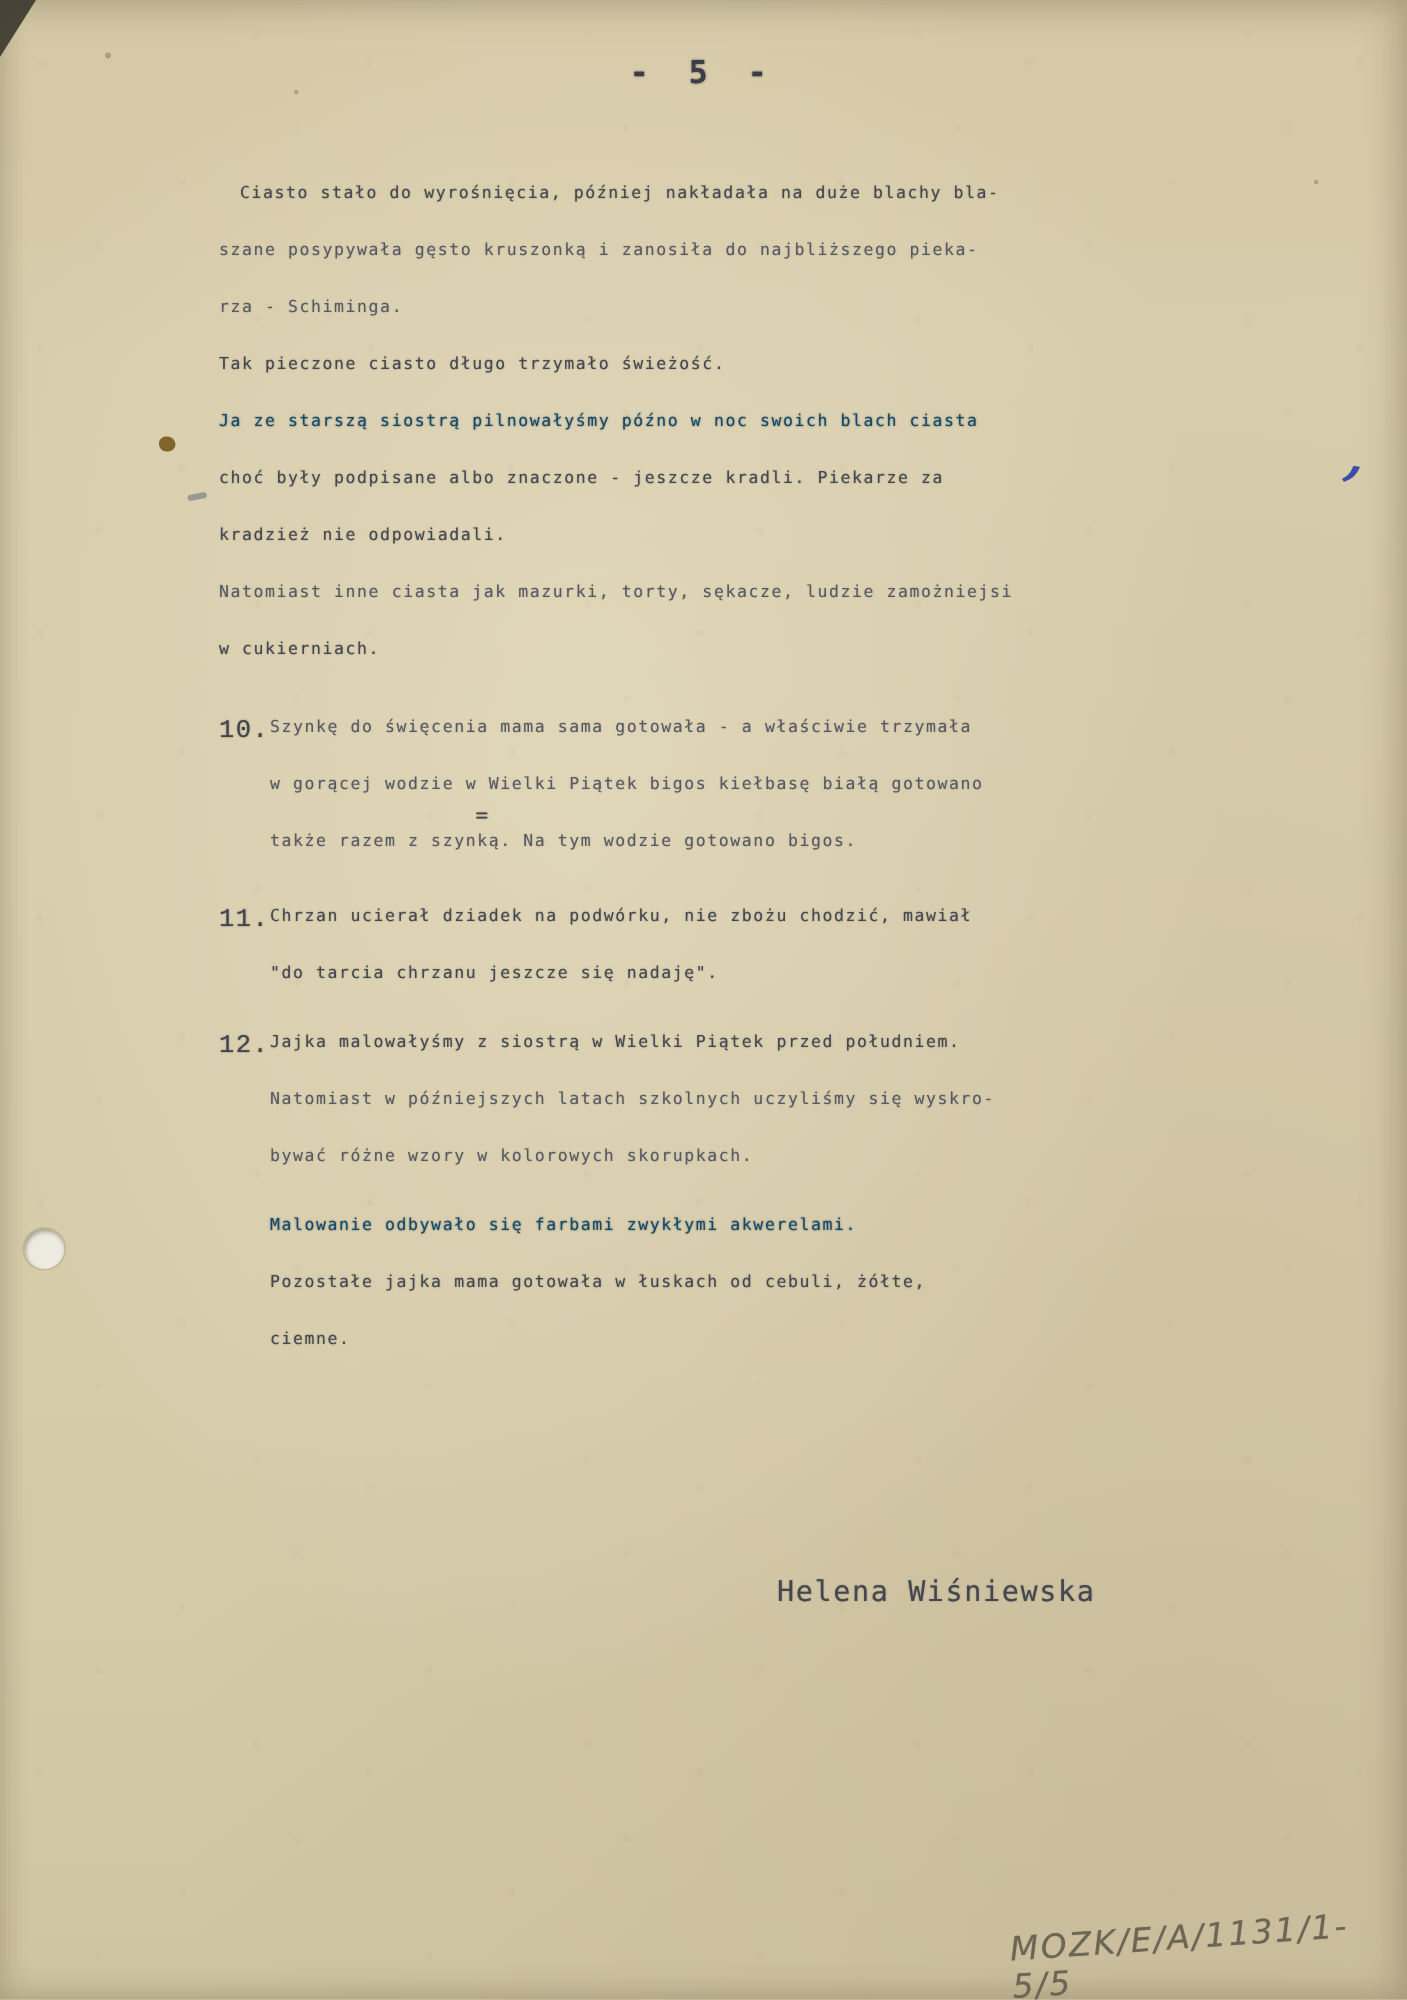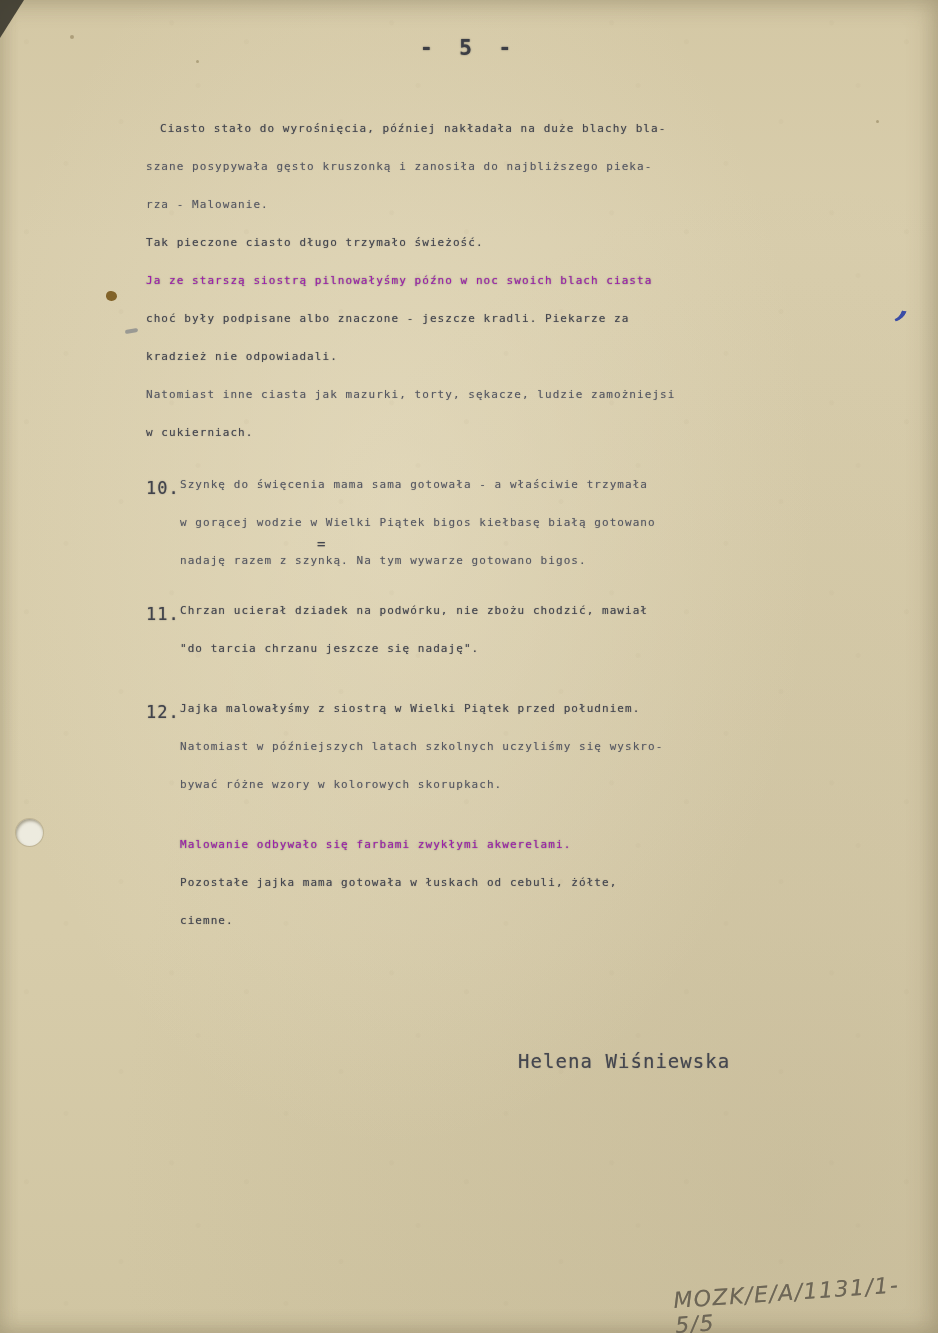--- a/index.html
+++ b/index.html
@@ -56,30 +56,30 @@
     text-shadow:0 0 1.5px rgba(48,50,58,.8);
   }
 
   .doc{position:absolute;left:146px;top:122px;width:786px;color:#46484f;}
   .line{
     height:38px;font-size:11px;letter-spacing:1.05px;white-space:pre;
     text-shadow:0 0 1px rgba(70,72,82,.55);
   }
   .f1{color:#565862;text-shadow:0 0 1px rgba(86,88,98,.4);}
   .f2{color:#45474f;text-shadow:0 0 1px rgba(64,66,76,.55);}
-  .f3{color:#a21caf;text-shadow:0 0 1.4px rgba(50,52,62,.7);}
+  .f3{color:#0c4a6e;text-shadow:0 0 1.4px rgba(50,52,62,.7);}
   .indent1{text-indent:14px;}
   .num-item{position:relative;padding-left:34px;}
   .num-item .num{
     position:absolute;left:0;top:0;height:38px;font-size:17px;letter-spacing:1px;
-    color:#41434b;text-shadow:0 0 1.2px rgba(58,60,70,.65);
+    color:#41434b;text-shadow:0 0 1.2px rgba(58,60,70,.65);font-family:Liberation Mono, monospace;
   }
   .gap14{margin-top:14px;}
   .gap12{margin-top:12px;}
-  .gap10{margin-top:22px;}
+  .gap10{margin-top:8px;}
 
   .signature{
     position:absolute;left:518px;top:1050px;font-size:19px;letter-spacing:1.05px;
     color:#45474f;text-shadow:0 0 1px rgba(64,66,76,.55);
   }
   .ink-comma{
     position:absolute;left:897px;top:280px;font-size:46px;line-height:40px;
     color:#3b4da6;transform:rotate(9deg);
     font-family:"DejaVu Serif","Liberation Serif",serif;font-style:italic;
     text-shadow:0 0 .5px rgba(59,77,166,.8);
@@ -109,21 +109,21 @@
 <div class="speck-s2"></div>
 <div class="speck-s3"></div>
 
 <div class="pagenum">- 5 -</div>
 
 <div class="doc">
 
   <div>
     <div class="line f2 indent1">Ciasto stało do wyrośnięcia, później nakładała na duże blachy bla-</div>
     <div class="line f1">szane posypywała gęsto kruszonką i zanosiła do najbliższego pieka-</div>
-    <div class="line f1">rza - Malowanie.</div>
+    <div class="line f1">rza - Schiminga.</div>
   </div>
 
   <div>
     <div class="line f2">Tak pieczone ciasto długo trzymało świeżość.</div>
   </div>
 
   <div>
     <div class="line f3">Ja ze starszą siostrą pilnowałyśmy późno w noc swoich blach ciasta</div>
     <div class="line f2">choć były podpisane albo znaczone - jeszcze kradli. Piekarze za</div>
     <div class="line f2">kradzież nie odpowiadali.</div>
@@ -132,21 +132,21 @@
 
   <div>
     <div class="line f1">Natomiast inne ciasta jak mazurki, torty, sękacze, ludzie zamożniejsi</div>
     <div class="line f2">w cukierniach.</div>
   </div>
 
   <div class="num-item gap14">
     <span class="num">10.</span>
     <div class="line f1">Szynkę do święcenia mama sama gotowała - a właściwie trzymała</div>
     <div class="line f1">w gorącej wodzie w Wielki Piątek bigos kiełbasę białą gotowano</div>
-    <div class="line f1">nadaję razem z szynką. Na tym wywarze gotowano bigos.</div>
+    <div class="line f1">także razem z szynką. Na tym wodzie gotowano bigos.</div>
   </div>
 
   <div class="num-item gap12">
     <span class="num">11.</span>
     <div class="line f2">Chrzan ucierał dziadek na podwórku, nie zbożu chodzić, mawiał</div>
     <div class="line f2">"do tarcia chrzanu jeszcze się nadaję".</div>
   </div>
 
   <div class="num-item gap10">
     <span class="num">12.</span>

